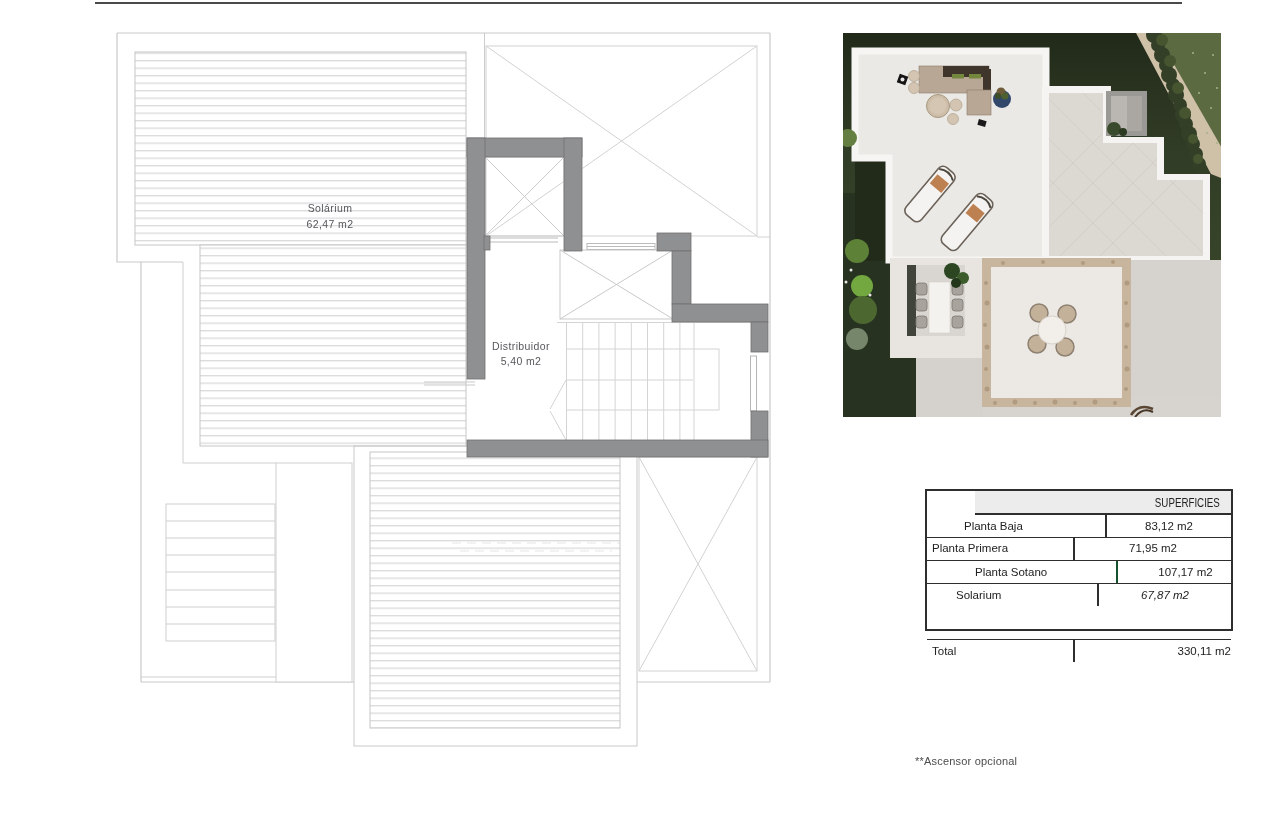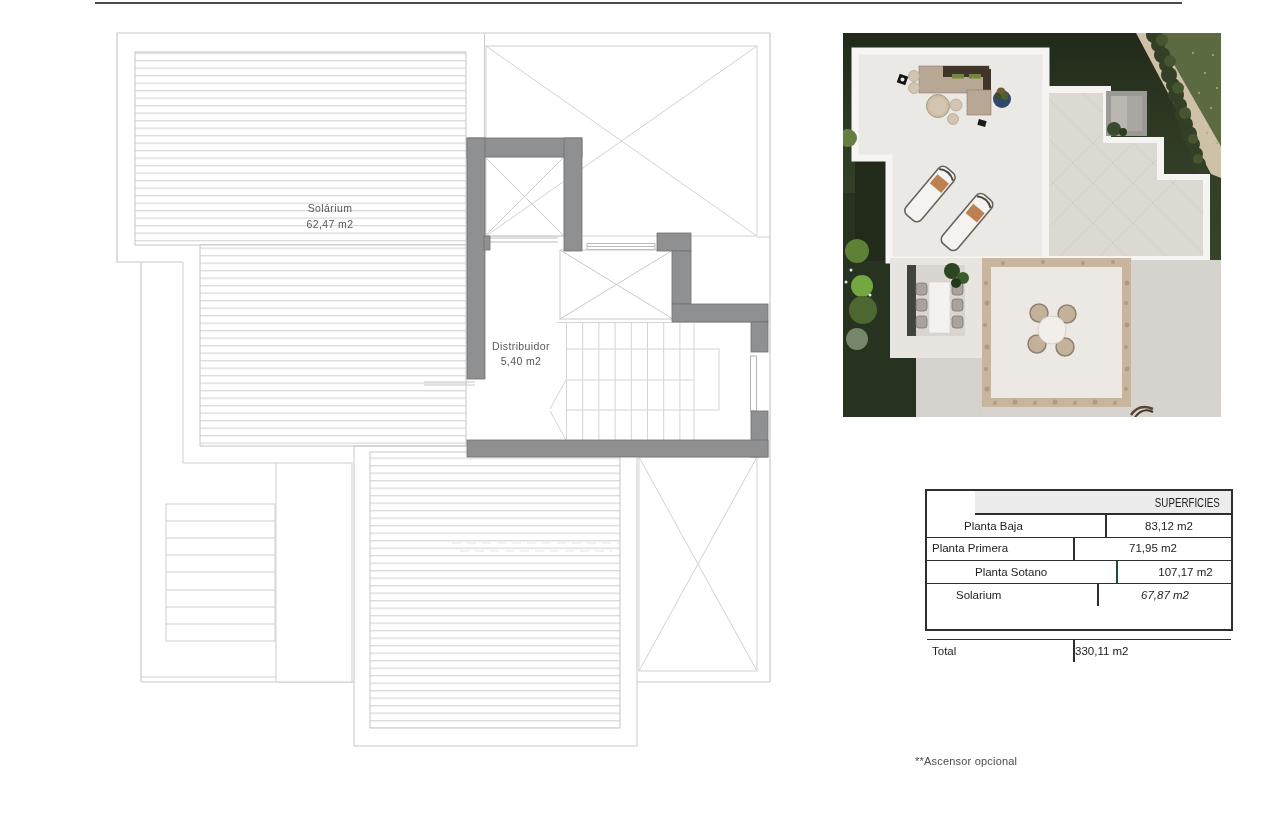--- a/index.html
+++ b/index.html
@@ -375,17 +375,17 @@
     <div style="flex:1;text-align:center;line-height:23px;margin-left:22px;">107,17 m2</div>
   </div>
 
   <div style="height:22.1px;display:flex;font-size:11.5px;color:#222;border-top:1.6px solid #2e2e2e;">
     <div style="width:141px;border-right:2px solid #2e2e2e;padding-left:5px;line-height:23px;margin-left:24px;">Solarium</div>
     <div style="flex:1;text-align:center;line-height:23px;font-style:italic;">67,87 m2</div>
   </div>
 
   <div style="height:22.1px;display:flex;font-size:11.5px;color:#222;border-top:1.6px solid #2e2e2e;margin-top:33px;">
     <div style="width:141px;border-right:2px solid #2e2e2e;padding-left:5px;line-height:23px;">Total</div>
-    <div style="flex:1;text-align:left;line-height:23px;">330,11 m2</div>
+    <div style="flex:1;text-align:right;line-height:23px;">330,11 m2</div>
   </div>
 </div>
 
 <div class="abs" style="left:915px;top:755px;font-size:11px;color:#4c4c4c;letter-spacing:0.2px;">**Ascensor opcional</div>
 
 </body></html>

